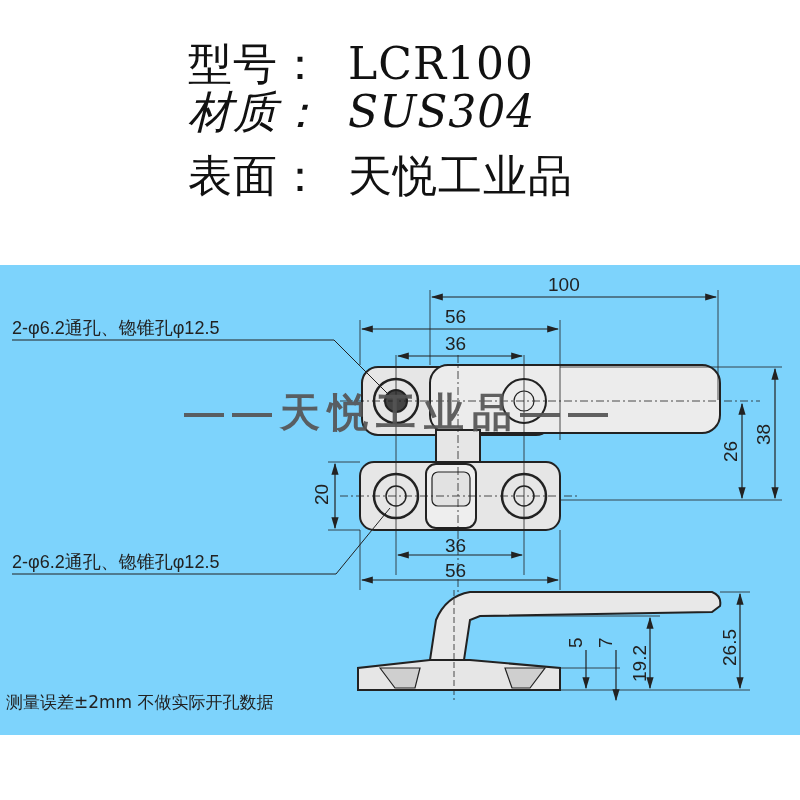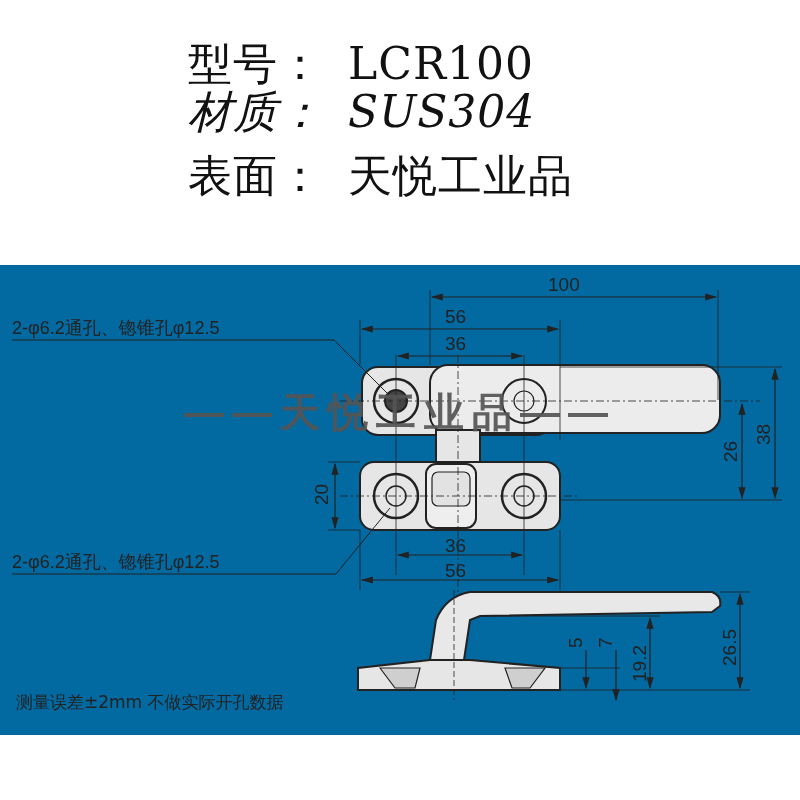--- a/index.html
+++ b/index.html
@@ -1,21 +1,21 @@
 <!DOCTYPE html>
 <html><head>
   <meta charset="utf-8">
   <style>
     html, body { margin:0; padding:0; background:#ffffff; }
     body { width:800px; height:800px; position:relative; overflow:hidden; font-family:"DejaVu Serif", serif; }
     .spec { position:absolute; left:188px; font-family:"DejaVu Serif", serif; font-size:44px; color:#111; line-height:56px; letter-spacing:1px; }
     .spec .lbl { display:inline-block; width:160px; }
-    .drawing { position:absolute; left:0; top:265px; width:800px; height:470px; background:#0369a1;text-align:right; }
+    .drawing { position:absolute; left:0; top:265px; width:800px; height:470px; background:#7dd3fc;text-align:right; }
     svg text { font-family:"Liberation Sans", sans-serif; }
-    .note { position:absolute; left:16px; top:691px; font-family:"DejaVu Sans", sans-serif; font-size:17px; color:#222; }
+    .note { position:absolute; left:6px; top:691px; font-family:"DejaVu Sans", sans-serif; font-size:17px; color:#222; }
     .wm { position:absolute; left:50px; top:388px; width:700px; height:50px; pointer-events:none; }
   </style>
 </head>
 <body>
 
 <div class="spec" style="top:36px;">
   <span class="lbl">型号：</span><span>LCR100</span>
 </div>
 <div class="spec" style="top:84px;font-style:italic;">
   <span class="lbl">材质：</span><span>SUS304</span>

